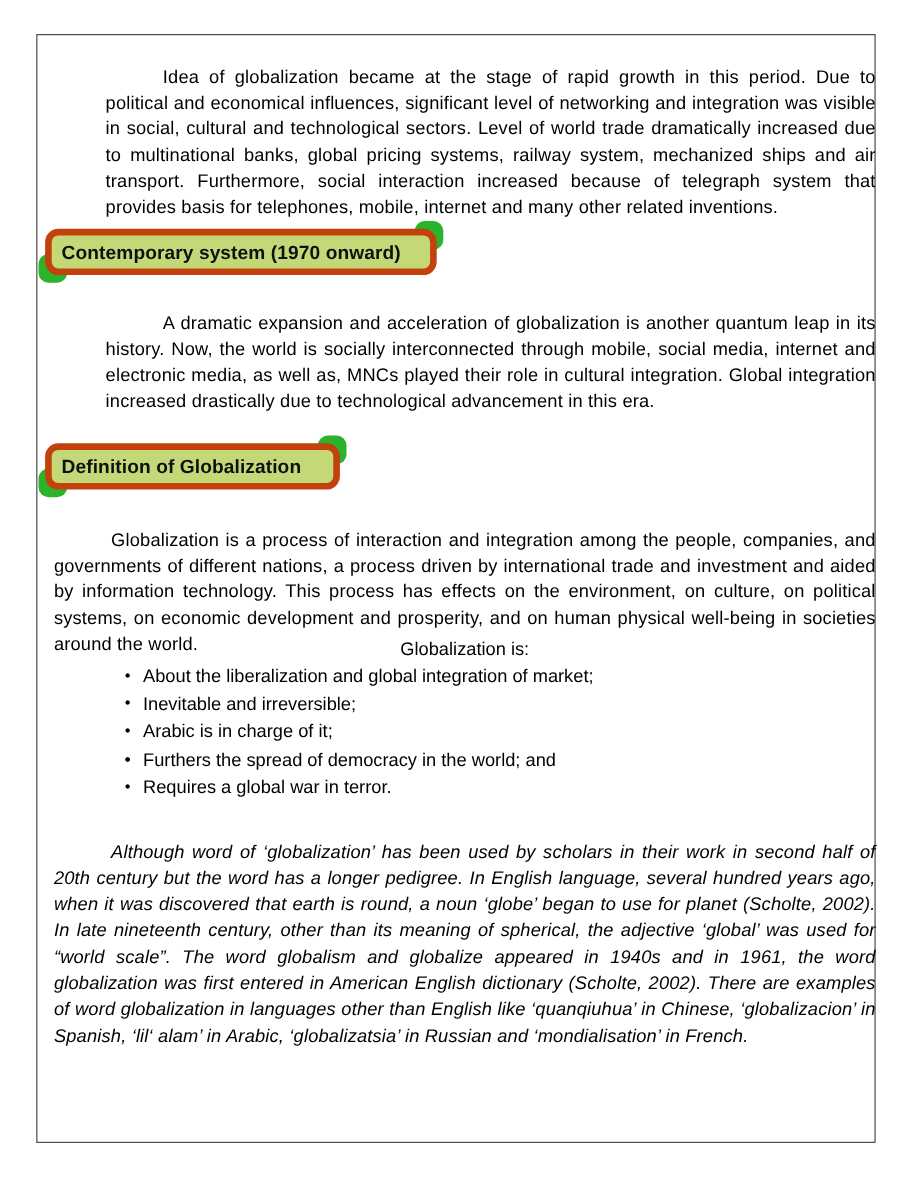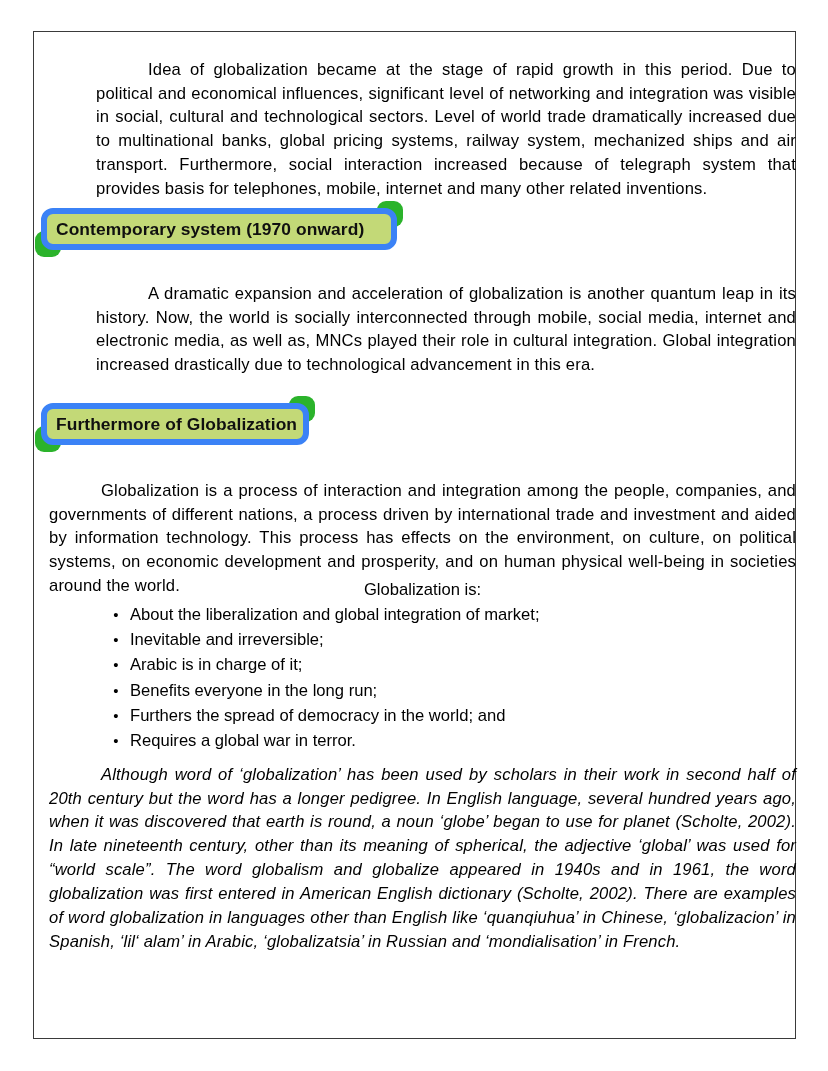--- a/index.html
+++ b/index.html
@@ -166,21 +166,21 @@
     border-radius: 9px;
     z-index: 1;
   }
   .heading-banner .ribbon-body {
     position: absolute;
     left: 0;
     top: 0;
     right: 0;
     bottom: 0;
     background: #c3d977;
-    border: 6px solid #3b82f6;
+    border: 6px solid #c2410c;
     border-radius: 12px;
     box-sizing: border-box;
     z-index: 2;
     display: flex;
     align-items: center;
   }
   .heading-banner .ribbon-label {
     font-size: 17.4px;
     font-weight: bold;
     color: #101010;
@@ -216,21 +216,21 @@
           <span class="ribbon-label">Contemporary system (1970 onward)</span>
         </div>
       </div>
 
       <p class="para para-indent" id="para-2">A dramatic expansion and acceleration of globalization is another quantum leap in its history. Now, the world is socially interconnected through mobile, social media, internet and electronic media, as well as, MNCs played their role in cultural integration. Global integration increased drastically due to technological advancement in this era.</p>
 
       <div class="heading-banner" id="heading-definition">
         <span class="ribbon-tab-tr"></span>
         <span class="ribbon-tab-bl"></span>
         <div class="ribbon-body">
-          <span class="ribbon-label">Furthermore of Globalization</span>
+          <span class="ribbon-label">Definition of Globalization</span>
         </div>
       </div>
 
       <p class="para para-indent" id="para-3">Globalization is a process of interaction and integration among the people, companies, and governments of different nations, a process driven by international trade and investment and aided by information technology. This process has effects on the environment, on culture, on political systems, on economic development and prosperity, and on human physical well-being in societies around the world.</p>
 
       <div id="lead-in">Globalization is:</div>
 
       <ul class="bullets" id="bullet-list">
         <li>
           <span class="bullet-dot">•</span>
@@ -239,21 +239,20 @@
         <li>
           <span class="bullet-dot">•</span>
           <span>Inevitable and irreversible;</span>
         </li>
         <li>
           <span class="bullet-dot">•</span>
           <span>Arabic is in charge of it;</span>
         </li>
         <li>
           <span class="bullet-dot">•</span>
-          <span>Benefits everyone in the long run;</span>
         </li>
         <li>
           <span class="bullet-dot">•</span>
           <span>Furthers the spread of democracy in the world; and</span>
         </li>
         <li>
           <span class="bullet-dot">•</span>
           <span>Requires a global war in terror.</span>
         </li>
       </ul>

